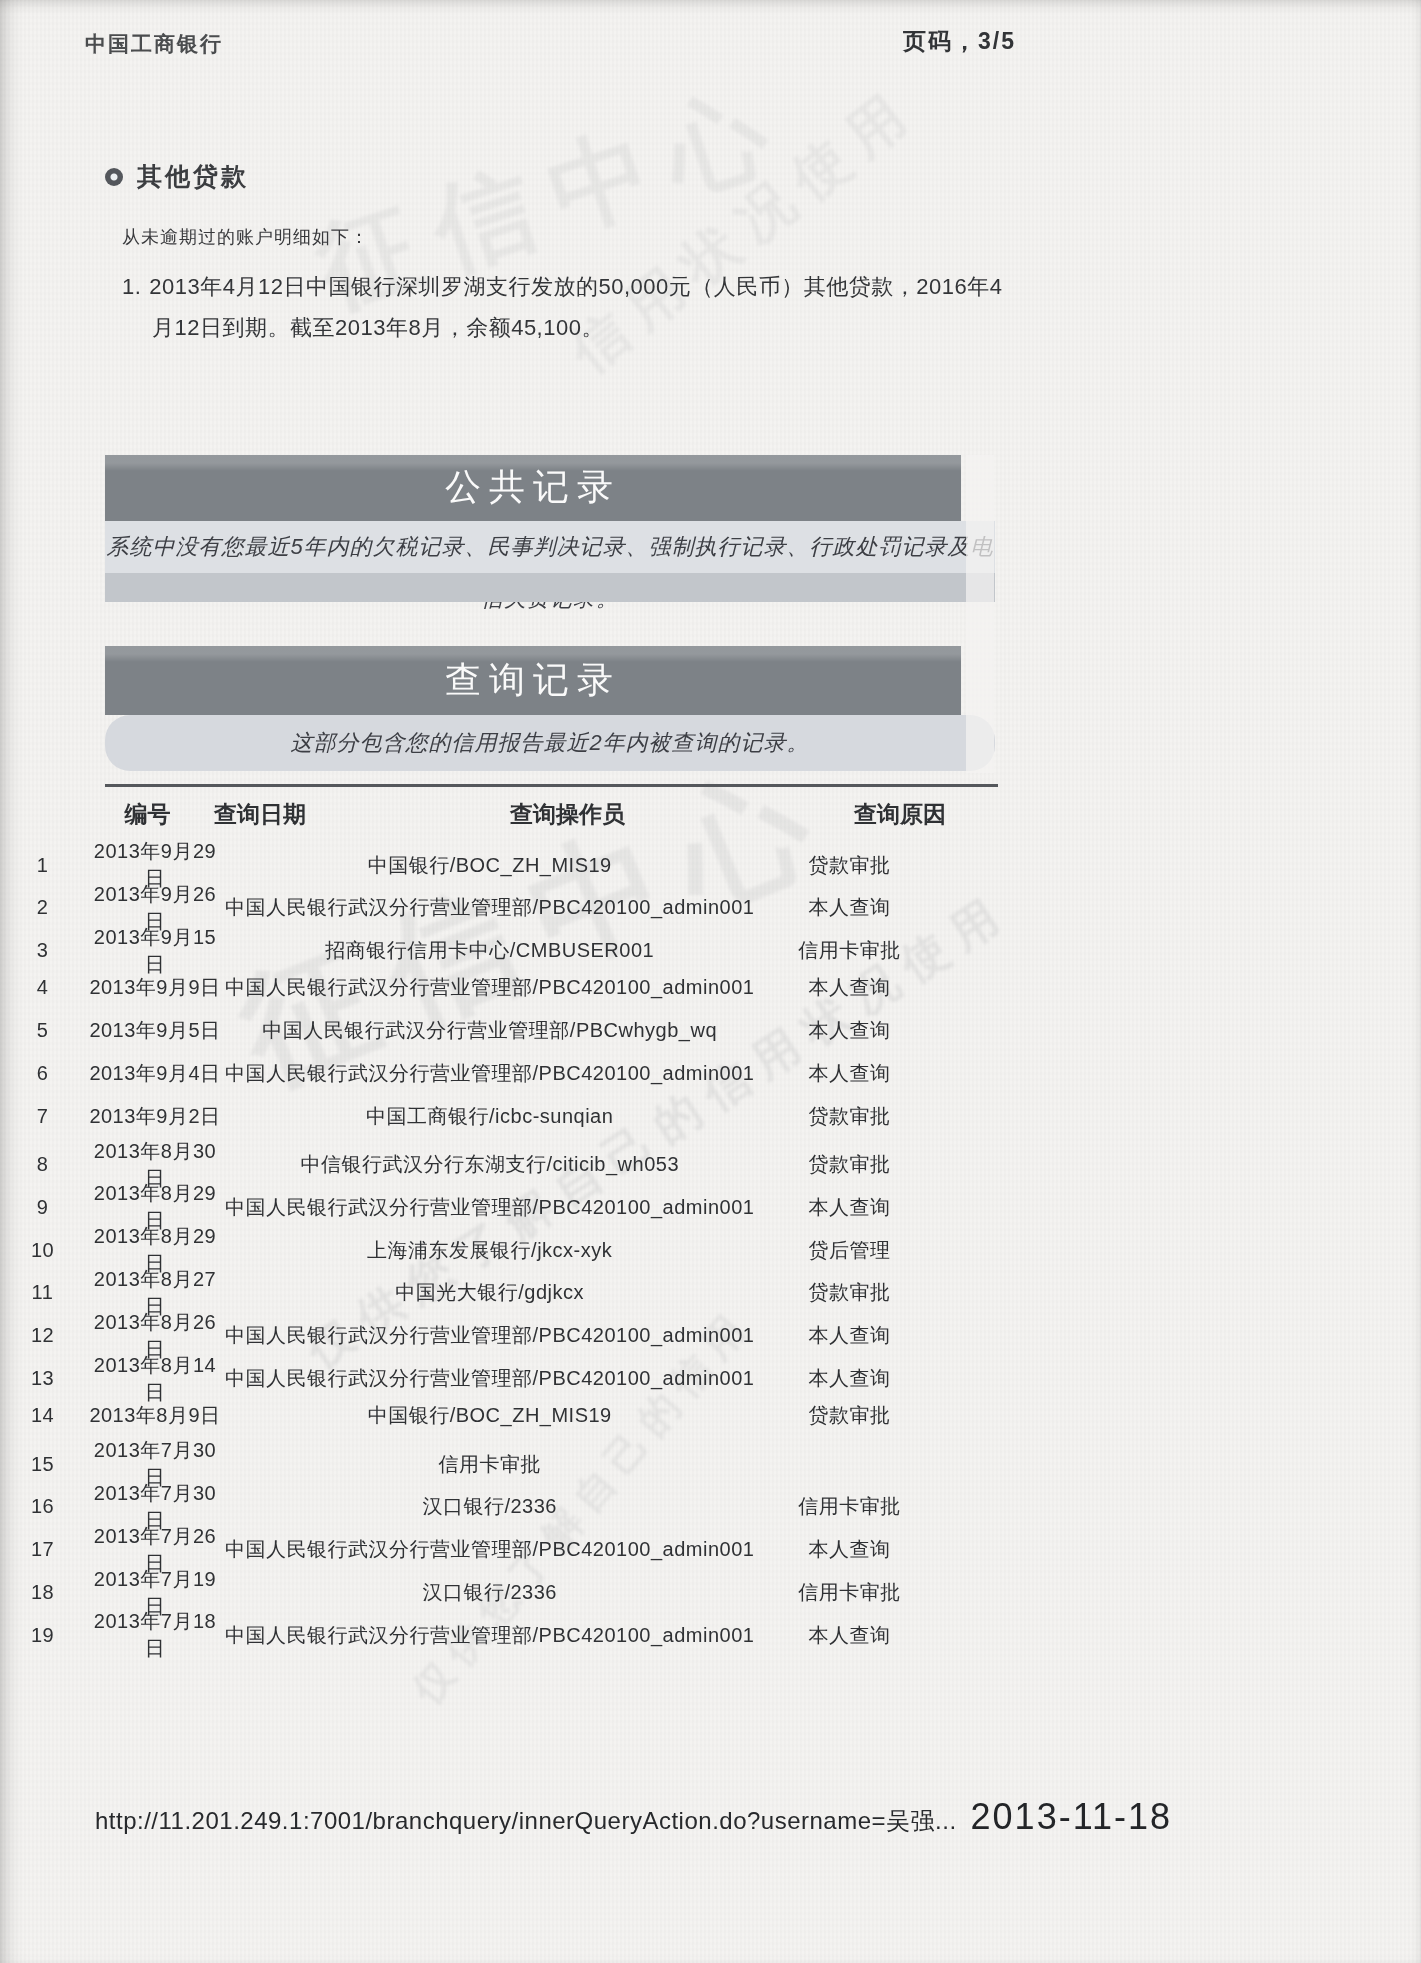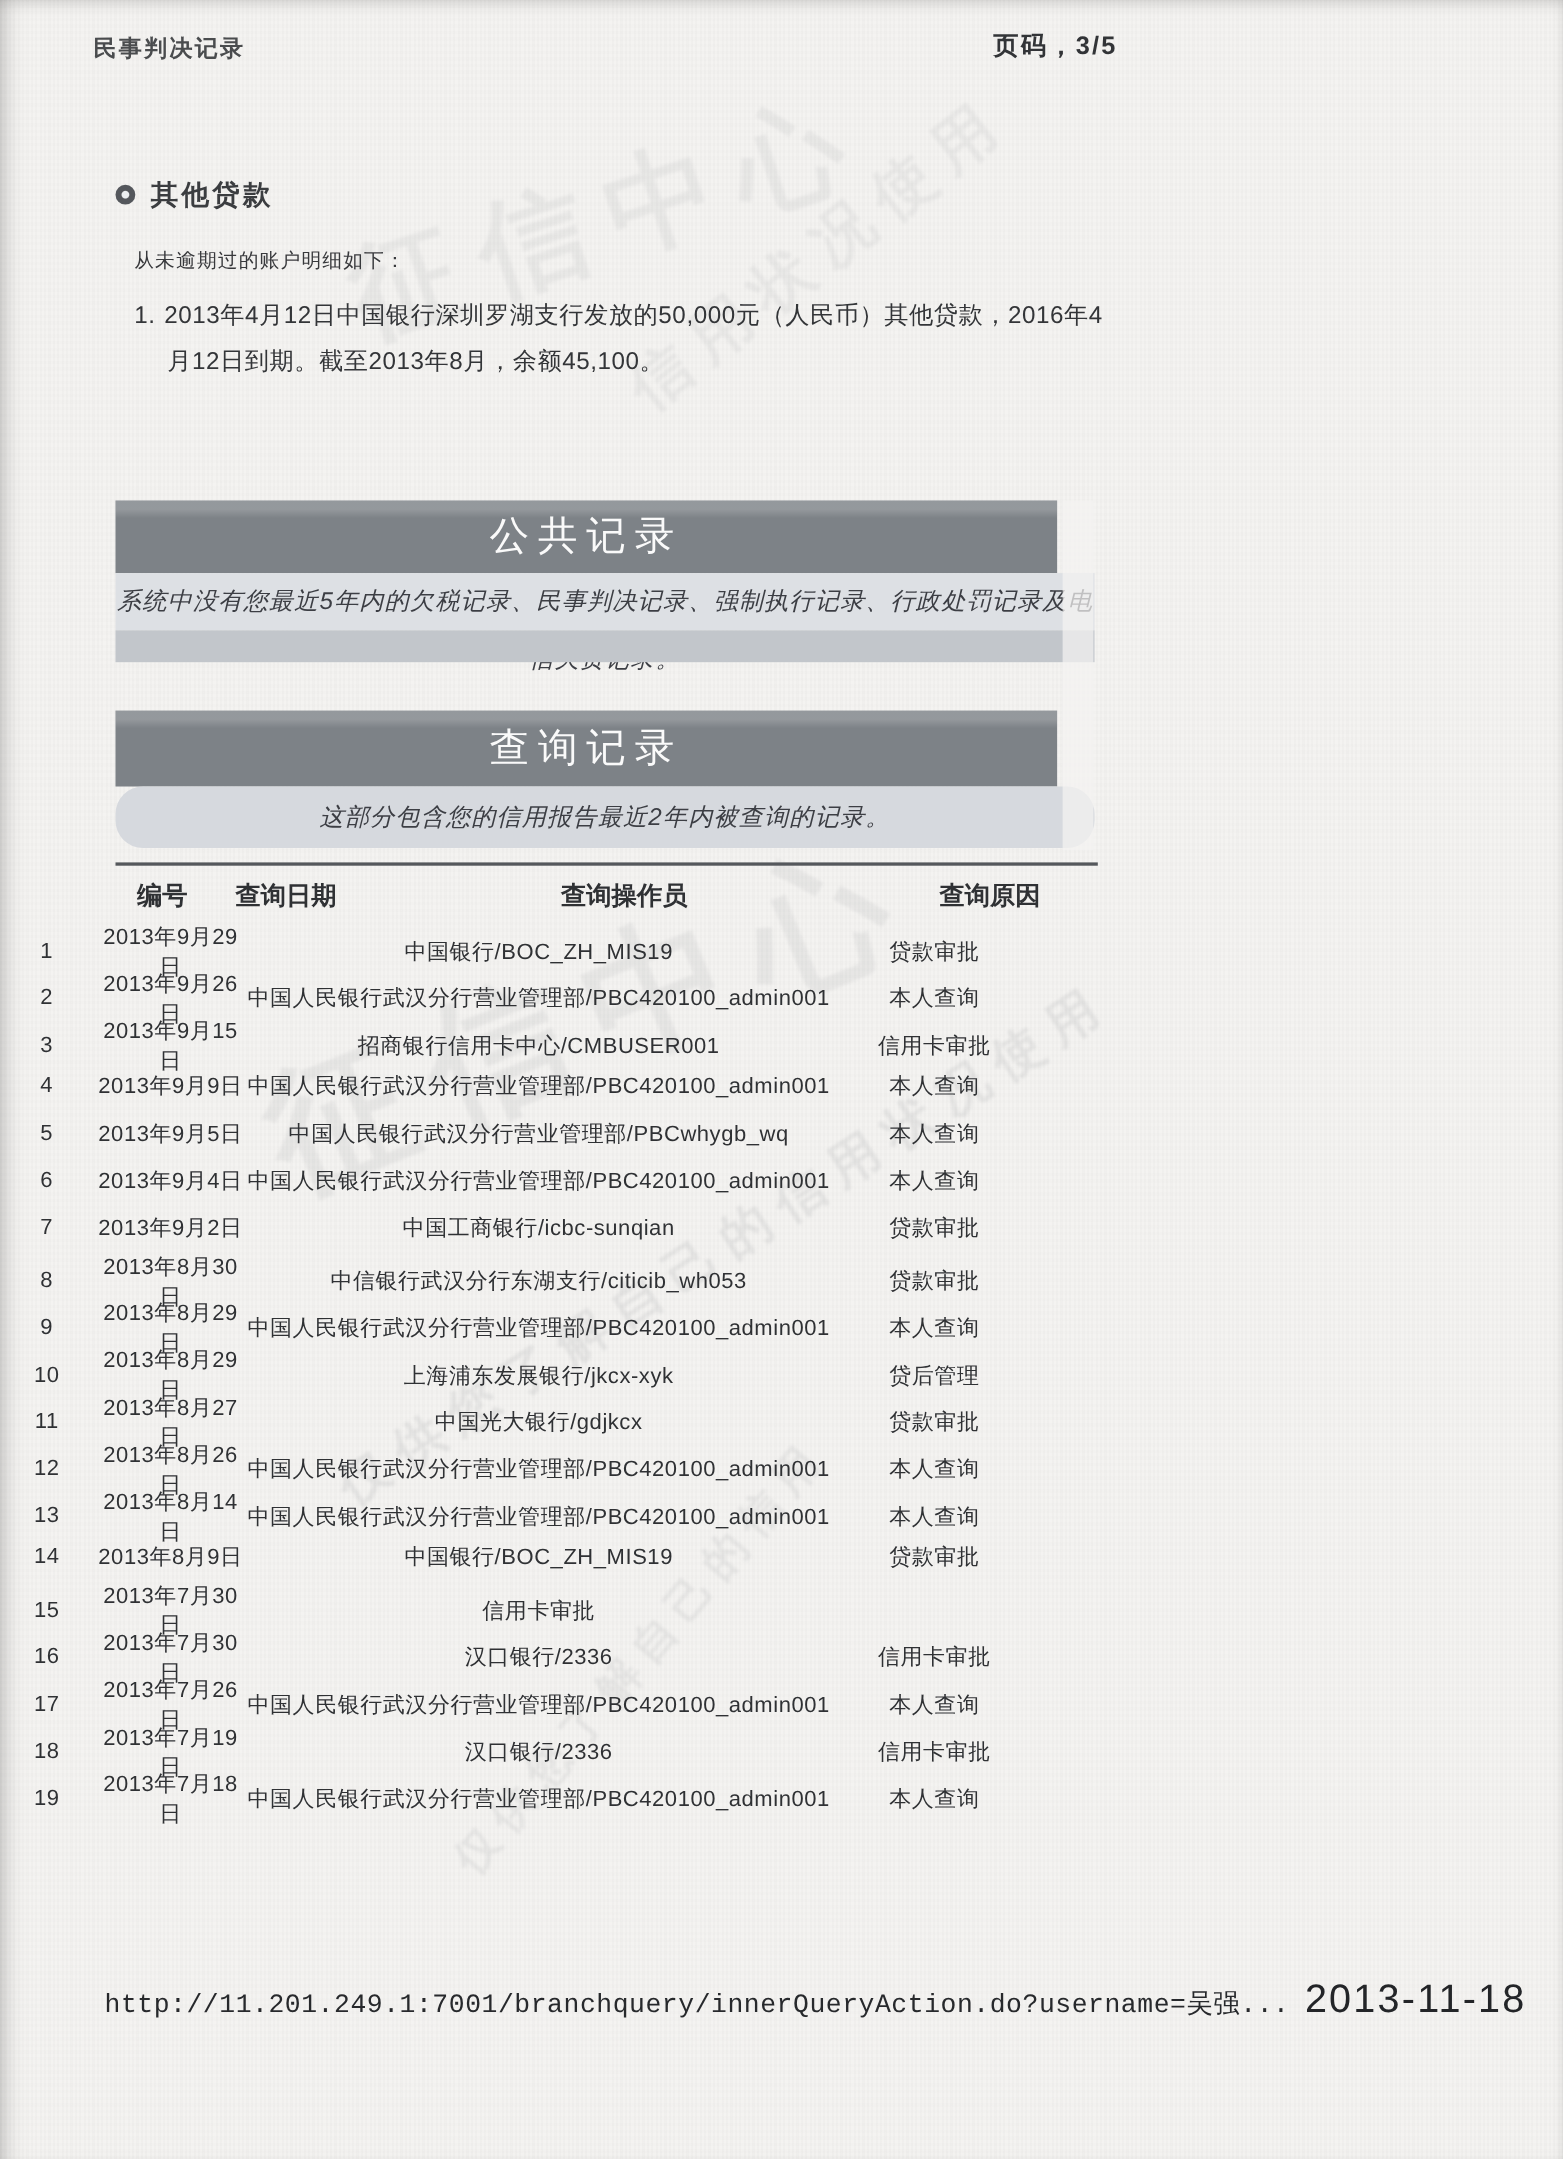--- a/index.html
+++ b/index.html
@@ -57,21 +57,21 @@
   
   .t-rule{left:105px;top:784px;width:893px;height:3px;background:#55585c;}
   .t-grid{display:grid;grid-template-columns:85px 140px 1fr 190px;width:890px;left:105px;}
   .t-head{top:792px;height:44px;align-items:center;font-size:23px;font-weight:700;color:#2f3134;}
   .t-rows{top:838px;}
   .t-row{display:grid;grid-template-columns:85px 140px 1fr 190px;height:42.8px;align-items:center;}
   .cell{text-align:center;font-size:20px;font-weight:500;color:#2f3134;letter-spacing:0.5px;}
   .t-head > div{text-align:center;}
   
   .footer{left:95px;top:1796px;display:flex;align-items:baseline;}
-  .footer .url{font-family:Liberation Mono, monospace;font-size:24px;color:#27292c;letter-spacing:0.5px;}
+  .footer .url{font-family:Liberation Sans, sans-serif;font-size:24px;color:#27292c;letter-spacing:0.5px;}
   .footer .fdate{font-family:Liberation Sans, sans-serif;font-size:36px;color:#232528;margin-left:14px;letter-spacing:2px;}
   
   .wm{position:absolute;color:#5a5f66;pointer-events:none;white-space:nowrap;
       transform-origin:left top;filter:blur(1.5px);font-weight:700;}
   .wm1{left:300px;top:210px;font-size:100px;letter-spacing:22px;opacity:0.07;transform:rotate(-18deg);}
   .wm2{left:555px;top:330px;font-size:56px;letter-spacing:14px;opacity:0.07;transform:rotate(-38deg);}
   .wm3{left:215px;top:960px;font-size:130px;letter-spacing:26px;opacity:0.08;transform:rotate(-22deg);}
   .wm4{left:295px;top:1330px;font-size:46px;letter-spacing:13px;opacity:0.10;transform:rotate(-33deg);}
   .wm5{left:400px;top:1680px;font-size:40px;letter-spacing:10px;opacity:0.09;transform:rotate(-50deg);}
 </style>
@@ -79,21 +79,21 @@
 <body>
 
 <div class="page">
 
   <div class="wm wm1">征信中心</div>
   <div class="wm wm2">信用状况使用</div>
   <div class="wm wm3">征信中心</div>
   <div class="wm wm4">仅供您了解自己的信用状况使用</div>
   <div class="wm wm5">仅供您了解自己的信用</div>
 
-  <div class="abs hdr-left">民事判决记录</div>
+  <div class="abs hdr-left">中国工商银行</div>
   <div class="abs hdr-right">页码，3/5</div>
 
   <div class="abs section-row">
     <span class="bullet"></span>
     <span class="section-title">其他贷款</span>
   </div>
   <div class="abs intro">从未逾期过的账户明细如下：</div>
   <div class="abs loan-item">
     <span class="marker">1.</span><span>2013年4月12日中国银行深圳罗湖支行发放的50,000元（人民币）其他贷款，2016年4月12日到期。截至2013年8月，余额45,100。</span>
   </div>

